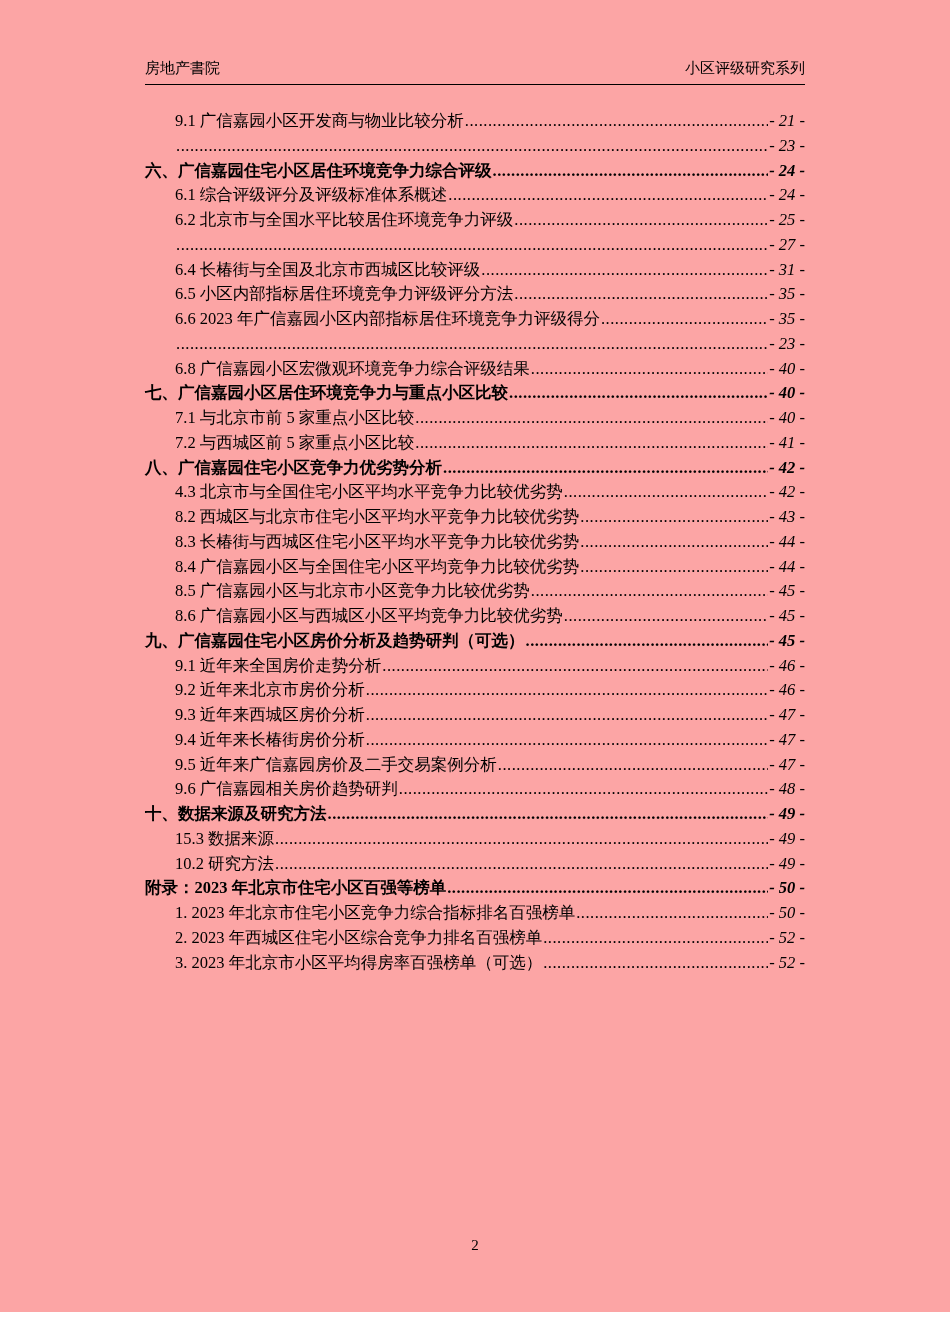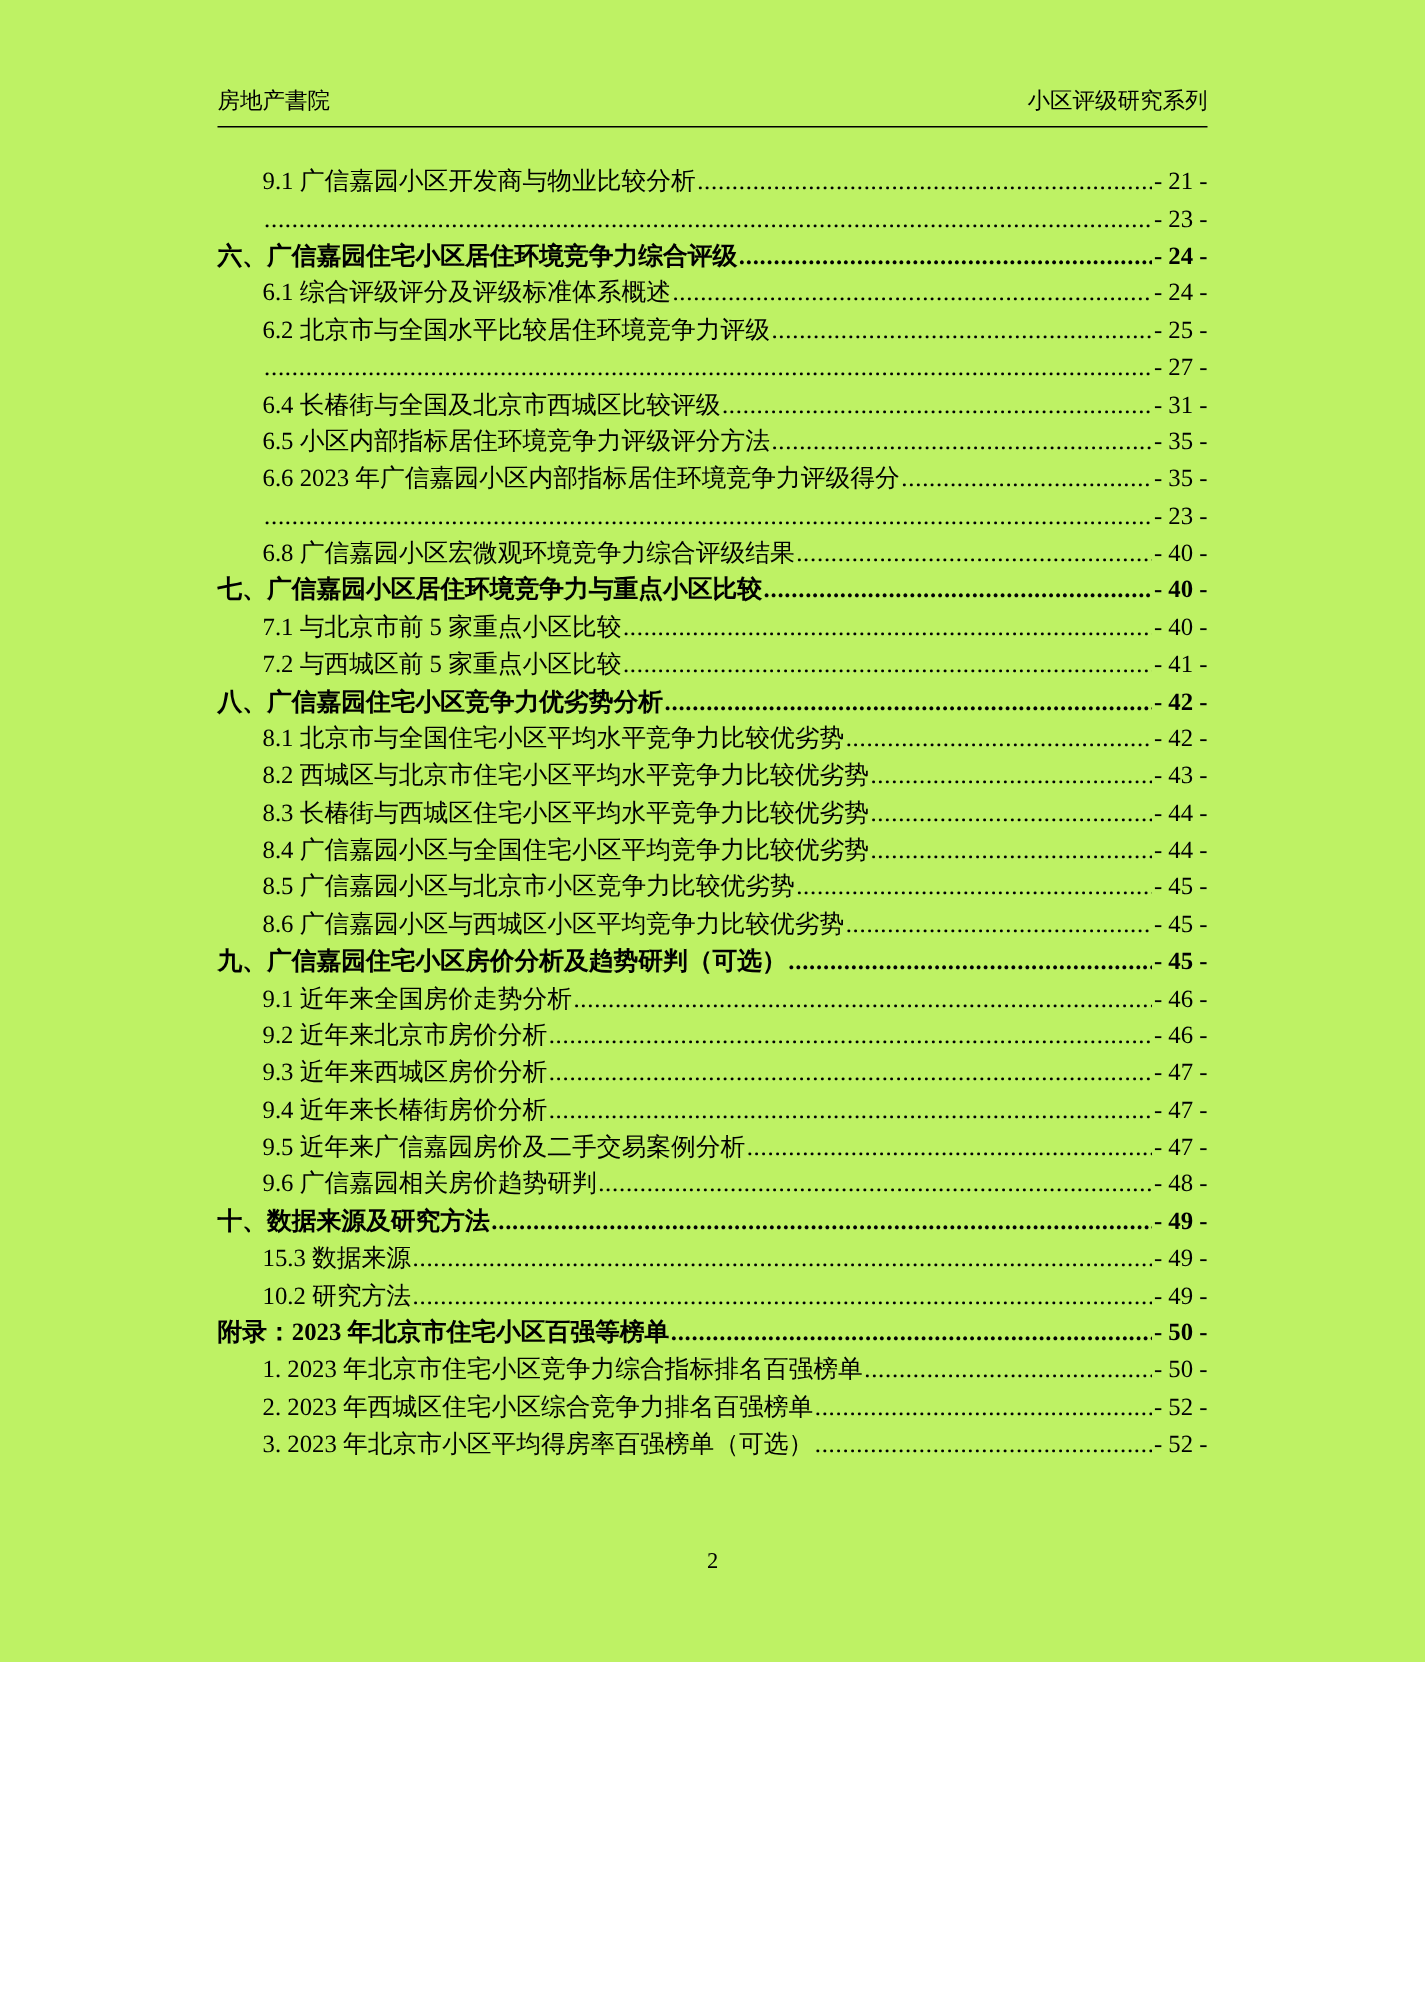--- a/index.html
+++ b/index.html
@@ -3,23 +3,23 @@
 <meta charset="utf-8">
 <style>
   html, body {
     margin: 0;
     padding: 0;
     background: #ffffff;
   }
   .page {
     position: relative;
     width: 950px;
-    height: 1108px;
+    height: 1312px;
     margin: 0 auto;
-    background: #bef264;
+    background: #fca5a5;
     color: #000000;
     font-family: "Liberation Serif", "DejaVu Serif", serif;
     box-sizing: border-box;
     padding: 58px 145px 0 145px;
     overflow: hidden;
   }
   .header {
     display: flex;
     justify-content: space-between;
     align-items: flex-end;
@@ -63,20 +63,21 @@
     content: "....................................................................................................................................................................................................................................................................";
     letter-spacing: 0.5px;
     font-weight: normal;
   }
   .level-chapter .toc-leader::after {
     font-weight: bold;
   }
   .toc-page {
     flex: 0 0 auto;
     white-space: pre;
+    font-style: italic;
   }
   .footer {
     position: absolute;
     left: 0;
     bottom: 58px;
     width: 100%;
     text-align: center;
     font-size: 15px;
   }
 </style>
@@ -173,21 +174,21 @@
     <span class="toc-page">- 41 -</span>
   </div>
 
   <div class="toc-row level-chapter">
     <span class="toc-label">八、广信嘉园住宅小区竞争力优劣势分析</span>
     <span class="toc-leader"></span>
     <span class="toc-page">- 42 -</span>
   </div>
 
   <div class="toc-row level-sub">
-    <span class="toc-label">8.1 北京市与全国住宅小区平均水平竞争力比较优劣势</span>
+    <span class="toc-label">4.3 北京市与全国住宅小区平均水平竞争力比较优劣势</span>
     <span class="toc-leader"></span>
     <span class="toc-page">- 42 -</span>
   </div>
 
   <div class="toc-row level-sub">
     <span class="toc-label">8.2 西城区与北京市住宅小区平均水平竞争力比较优劣势</span>
     <span class="toc-leader"></span>
     <span class="toc-page">- 43 -</span>
   </div>
 

